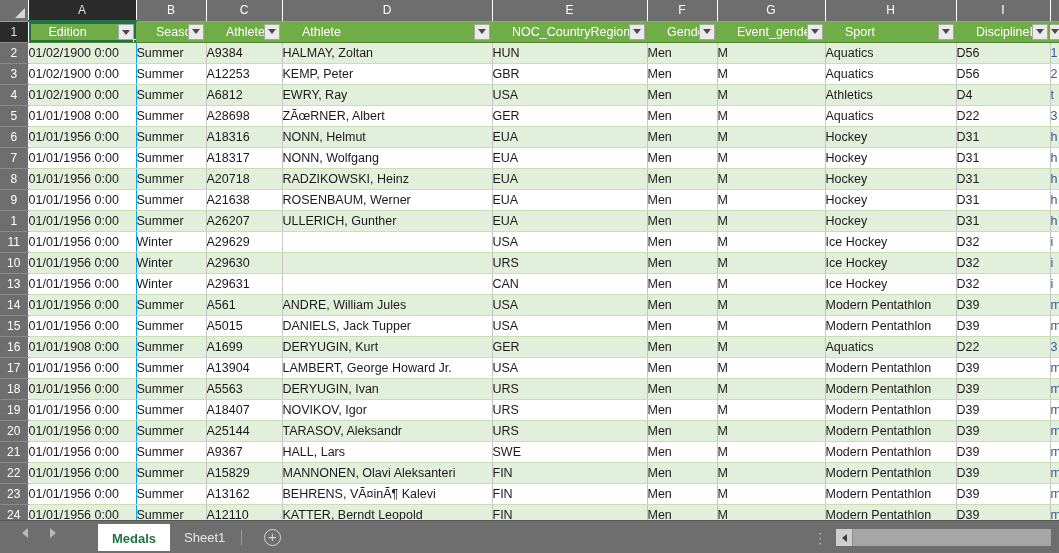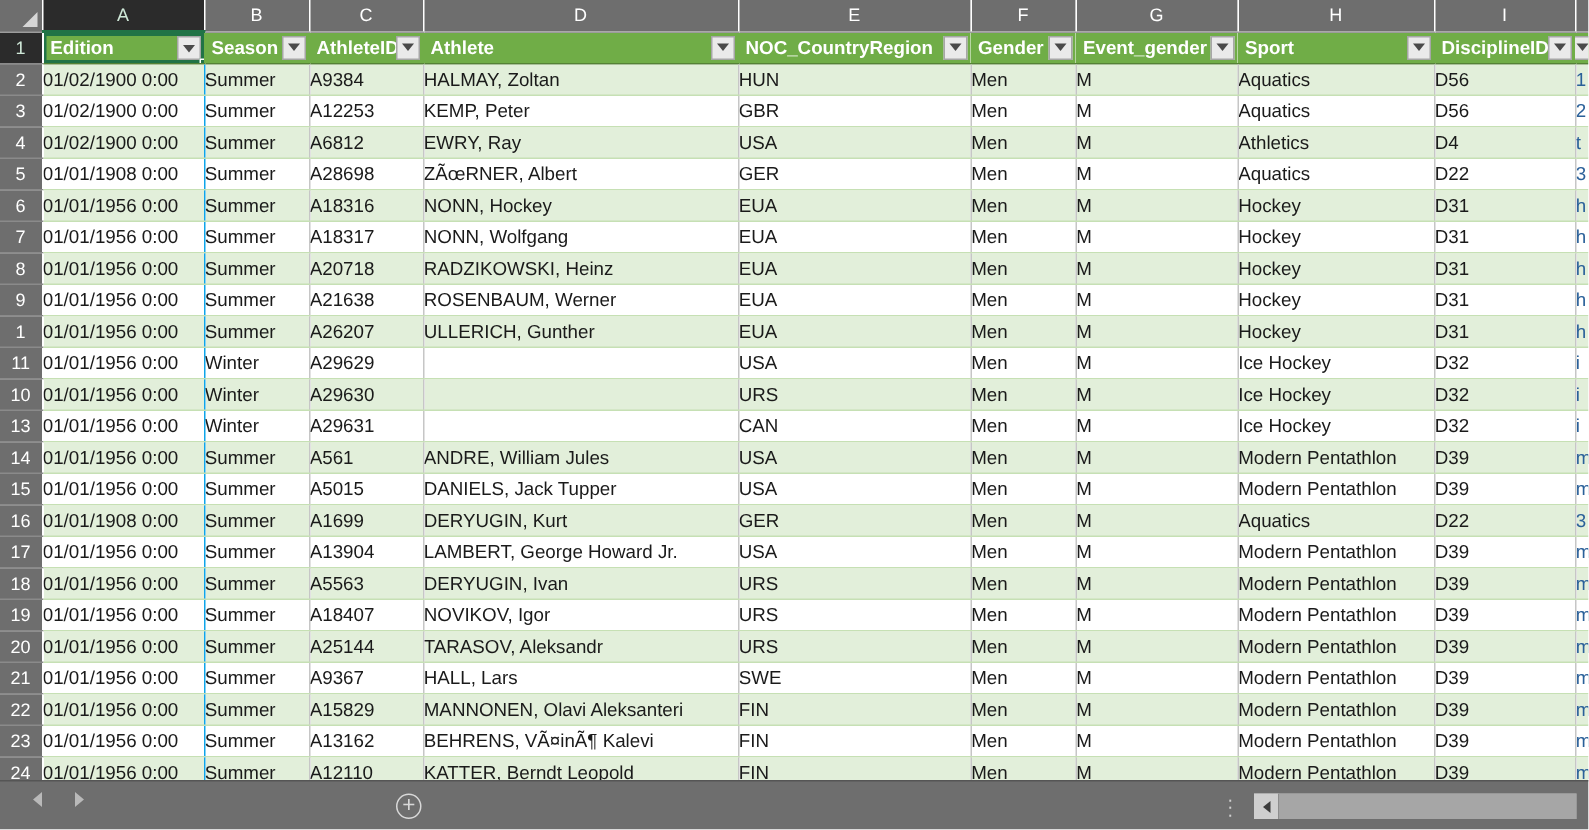--- a/index.html
+++ b/index.html
@@ -83,25 +83,25 @@
     border-bottom: 1px solid #8a8a8a;
     height: var(--row-h);
     line-height: var(--row-h);
   }
   td.rownum.selected { background: #2b2b2b; color: #cfe8d8; }
 
   
   tr.hdrrow td.hcell {
     background: var(--green);
     color: #ffffff;
-    font-weight: bold;
+    font-weight: normal;
     font-size: 12.5px;
     height: var(--row-h);
     line-height: var(--row-h);
-    padding-left: 5px;
+    padding-left: 20px;
     position: relative;
     white-space: nowrap;
     overflow: hidden;
     border-bottom: 1px solid var(--green-dk);
   }
   tr.hdrrow td.hcell.selcell {
     box-shadow: inset 0 0 0 2px var(--sel-border);
   }
   tr.hdrrow td.hcell .fillhandle {
     position: absolute; right: -2px; bottom: -2px;
@@ -334,21 +334,21 @@
             <td class="cell">M</td>
             <td class="cell">Aquatics</td>
             <td class="cell">D22</td>
             <td class="cell clip">3</td>
           </tr>
           <tr class="band">
             <td class="rownum">6</td>
             <td class="cell colA">01/01/1956 0:00</td>
             <td class="cell">Summer</td>
             <td class="cell">A18316</td>
-            <td class="cell">NONN, Hockey</td>
+            <td class="cell">NONN, Helmut</td>
             <td class="cell">EUA</td>
             <td class="cell">Men</td>
             <td class="cell">M</td>
             <td class="cell">Hockey</td>
             <td class="cell">D31</td>
             <td class="cell clip">h</td>
           </tr>
           <tr class="plain">
             <td class="rownum">7</td>
             <td class="cell colA">01/01/1956 0:00</td>
@@ -586,20 +586,25 @@
         </tbody>
     </table>
   </div>
 
   <div id="bottombar">
     <div class="navarrows">
       <span class="a left"></span>
       <span class="a right"></span>
     </div>
 
+    <div class="tabs">
+      <div class="tab active">Medals</div>
+      <div class="tab">Sheet1</div>
+      <div class="tabsep"></div>
+    </div>
 
     <div class="addsheet">+</div>
 
     <div class="dots">
       <span>·</span>
         <span>·</span>
         <span>·</span>
     </div>
 
     <div id="hscroll">

